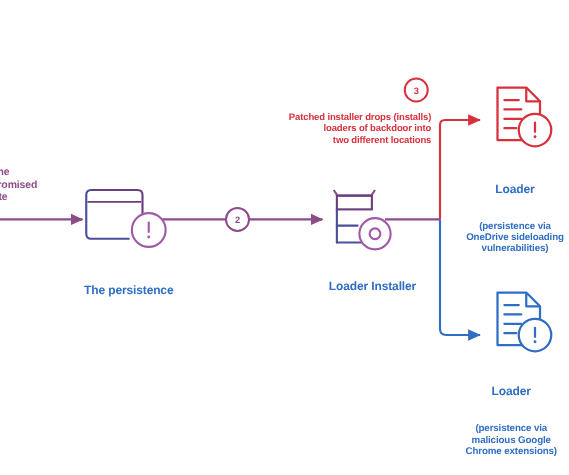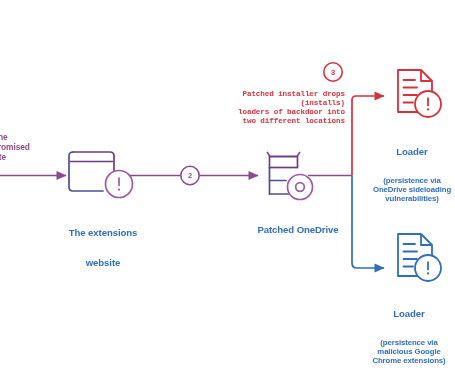--- a/index.html
+++ b/index.html
@@ -111,34 +111,33 @@
 
     <g>
       <circle cx="333" cy="72" r="9.2" fill="#ffffff" stroke="#d8313c" stroke-width="1.6"></circle>
     </g>
   </svg>
 
   <div class="txt ann-purple-left" style="left:-24px;top:133px;width:70px;">Visit the
 compromised website</div>
 
 
-  <div class="txt ann-red" style="left:201px;top:90px;width:144px;font-family:Liberation Mono, monospace;">Patched installer drops (installs)
+  <div class="txt ann-red" style="left:201px;top:90px;width:144px;">Patched installer drops (installs)
 loaders of backdoor into
 two different locations</div>
 
   <div class="txt badge-num" style="left:181px;top:172px;width:18px;text-align:center;color:#8e4b8c;">2</div>
   <div class="txt badge-num" style="left:324px;top:68.5px;width:18px;text-align:center;color:#d8313c;">3</div>
 
   <div class="txt node-label node-blue" style="left:48px;top:208px;width:110px;">
-    <span class="node-title">The extensions</span>
-    <span class="node-title">website</span>
+    <span class="node-title">The persistence</span>
   </div>
 
   <div class="txt node-label node-blue" style="left:238px;top:205px;width:120px;">
-    <span class="node-title">Patched OneDrive</span>
+    <span class="node-title">Loader Installer</span>
   </div>
 
   <div class="txt node-label node-blue" style="left:357px;top:127px;width:110px;">
     <span class="node-title">Loader</span>
     <span class="node-sub">(persistence via
 OneDrive sideloading
 vulnerabilities)</span>
   </div>
 
   <div class="txt node-label node-blue" style="left:354px;top:289px;width:110px;">

